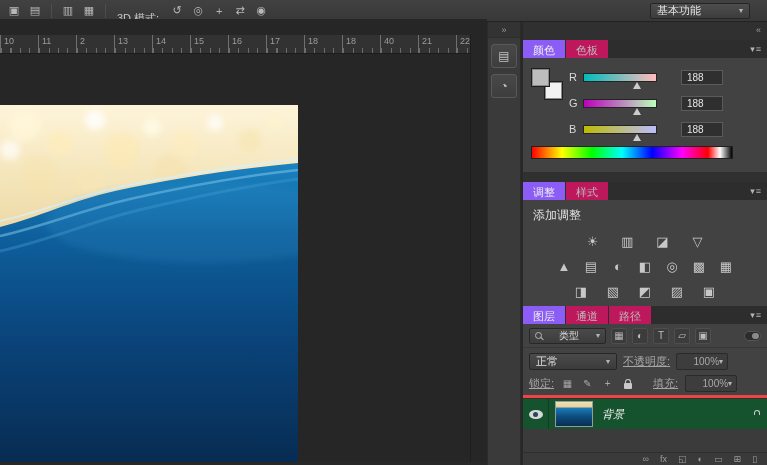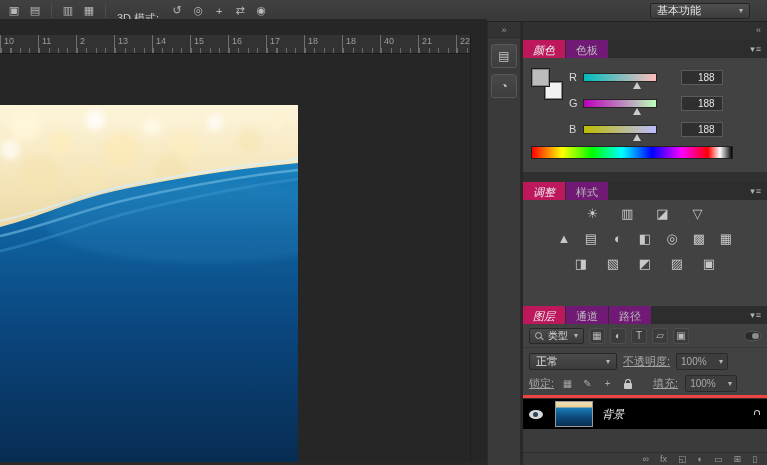--- a/index.html
+++ b/index.html
@@ -49,65 +49,65 @@
   .strip-btn:first-of-type { margin-top:14px; }
   
   .panels { position:absolute; left:523px; top:22px; width:244px; height:443px; background:#303030; }
   .dock-header { height:16px; display:flex; align-items:center; justify-content:flex-end;
     padding:0 6px; color:#9a9a9a; font-size:9px; }
   .panel { position:absolute; left:0; width:244px; background:#424242; }
   #panel-color { top:18px; height:132px; }
   #panel-adjust { top:160px; height:130px; }
   #panel-layers { top:284px; height:159px; }
   .panel-tabs { height:18px; background:#2d2d2d; display:flex; align-items:stretch; position:relative; }
-  .tab { padding:3px 10px 2px; background:#701a75; color:#b9b9b9; margin-right:1px; font-size:11px; white-space:nowrap; }
-  .tab.active { background:#be185d; color:#ececec;font-style:italic; }
+  .tab { padding:3px 10px 2px; background:#be185d; color:#b9b9b9; margin-right:1px; font-size:11px; white-space:nowrap; }
+  .tab.active { background:#8b5cf6; color:#ececec; }
   .panel-menu { position:absolute; right:5px; top:4px; color:#b5b5b5; font-size:9px; letter-spacing:1px; }
   
   .color-body { position:relative; padding-top:10px; height:114px; }
   .swatches { position:absolute; left:8px; top:10px; width:32px; height:32px; }
   .swatch { position:absolute; width:19px; height:19px; border:1px solid #1e1e1e; box-shadow:0 0 0 1px #8a8a8a inset; }
   .swatch.fg { left:0; top:0; z-index:2; }
   .swatch.bg { right:0; bottom:0; z-index:1; }
   .ch-row { display:flex; align-items:center; height:18px; margin:0 44px 8px 46px; }
   .ch-label { width:14px; color:#d8d8d8; font-size:11px; }
   .track { position:relative; flex:1; height:9px; border:1px solid #242424; }
   .track-r { background:linear-gradient(to right,rgb(0,188,188),rgb(255,188,188)); }
   .track-g { background:linear-gradient(to right,rgb(188,0,188),rgb(188,255,188)); }
   .track-b { background:linear-gradient(to right,rgb(188,188,0),rgb(188,188,255)); }
   .thumb { position:absolute; left:73.7%; bottom:-8px; width:0; height:0; margin-left:-4px;
     border-left:4px solid transparent; border-right:4px solid transparent; border-bottom:7px solid #cccccc; }
   .ch-val { width:42px; height:15px; margin-left:24px; background:#2f2f2f; border:1px solid #5b5b5b;
-    color:#e5e5e5; font-size:10px; display:flex; align-items:center; padding-left:16px; }
+    color:#e5e5e5; font-size:10px; display:flex; align-items:center; padding-left:5px; }
   .spectrum { margin:4px 34px 0 8px; height:13px; border:1px solid #202020;
     background:linear-gradient(to right,#f00 0%,#ff0 15%,#0f0 30%,#0ff 45%,#00f 60%,#f0f 75%,#f00 88%,#fff 94%,#000 100%); }
   
   .adjust-body { padding:5px 10px 0; }
   .adj-title { font-size:12px; color:#e0e0e0; margin:2px 0 9px; }
   .adj-row { display:flex; justify-content:center; align-items:center; margin-bottom:9px; color:#c8c8c8; }
   .adj-row.r1 { gap:19px; }
   .adj-row.r2 { gap:11px; }
   .adj-row.r3 { gap:16px; }
   .adj-icon { width:16px; height:16px; display:flex; align-items:center; justify-content:center; font-size:13px; }
   
   .filter-row { display:flex; align-items:center; gap:5px; padding:4px 6px; height:24px; border-bottom:1px solid #383838; }
-  .filter-dropdown { display:flex; align-items:center; gap:6px; height:16px; padding:0 5px;
+  .filter-dropdown { display:flex; align-items:center; gap:17px; height:16px; padding:0 5px;
     background:linear-gradient(#4a4a4a,#3c3c3c); border:1px solid #272727; border-radius:2px; font-size:10px; color:#d5d5d5; }
   .mag { width:7px; height:7px; border:1px solid #b5b5b5; border-radius:50%; position:relative; }
   .mag::after { content:""; position:absolute; width:4px; height:1px; background:#b5b5b5;
     right:-3px; bottom:-1px; transform:rotate(45deg); }
   .f-icon { width:16px; height:16px; display:flex; align-items:center; justify-content:center;
     color:#bdbdbd; font-size:10px; border:1px solid #4e4e4e; border-radius:2px; background:#3c3c3c; }
   .toggle { margin-left:auto; width:17px; height:10px; border-radius:5px; background:#2c2c2c; border:1px solid #555; position:relative; }
   .toggle::after { content:""; position:absolute; right:1px; top:1px; width:7px; height:6px; border-radius:3px; background:#8b8b8b; }
   .blend-row { display:flex; align-items:center; gap:6px; padding:4px 6px; height:26px; }
   .blend-select { width:88px; height:17px; display:flex; align-items:center; justify-content:space-between;
     padding:0 6px; background:linear-gradient(#4a4a4a,#3b3b3b); border:1px solid #262626; border-radius:2px; color:#e0e0e0; }
   .dim-label { color:#a5a5a5; white-space:nowrap;text-decoration:underline; }
-  .num-box { width:52px; height:17px; display:flex; align-items:center; justify-content:space-between;
+  .num-box { width:52px; height:17px; display:flex; align-items:center; justify-content:flex-end;
     padding:0 4px; background:#3d3d3d; border:1px solid #2a2a2a; border-radius:2px; color:#a9a9a9; font-size:10px; }
   .lock-row { display:flex; align-items:center; gap:7px; padding:3px 6px 5px; height:24px; border-bottom:3px solid #ef4444; }
   .lk-icon { width:13px; height:14px; display:flex; align-items:center; justify-content:center; color:#a8a8a8; font-size:10px; }
   .lock { position:relative; width:8px; height:6px; background:#c9c9c9; border-radius:1px; margin-top:4px; }
   .lock::before { content:""; position:absolute; left:1px; top:-4px; width:4px; height:4px;
     border:1px solid #c9c9c9; border-bottom:none; border-radius:3px 3px 0 0; }
   .layer-list { position:relative; background:#3b3b3b; height:54px; border-top:1px solid #2f2f2f; }
   .layer-row { display:flex; align-items:center; height:30px; }
   .eye-cell { width:26px; height:100%; display:flex; align-items:center; justify-content:center;
     border-right:1px solid rgba(0,0,0,0.25); }
@@ -252,20 +252,21 @@
       </div>
     </section>
 
     <section class="panel" id="panel-adjust">
       <div class="panel-tabs">
         <span class="tab active">调整</span>
         <span class="tab">样式</span>
         <span class="panel-menu">▾≡</span>
       </div>
       <div class="adjust-body">
+        <div class="adj-title">添加调整</div>
         <div class="adj-row r1">
           <span class="adj-icon">☀</span>
           <span class="adj-icon">▥</span>
           <span class="adj-icon">◪</span>
           <span class="adj-icon">▽</span>
         </div>
         <div class="adj-row r2">
           <span class="adj-icon">▲</span>
           <span class="adj-icon">▤</span>
           <span class="adj-icon">◐</span>
@@ -327,21 +328,21 @@
             <span class="lock"></span>
           </span>
         <span class="dim-label" style="margin-left:12px">填充:</span>
         <div class="num-box">
           <span>100%</span>
           <span class="caret">▾</span>
         </div>
       </div>
 
       <div class="layer-list">
-        <div class="layer-row" style="background: #000000;">
+        <div class="layer-row" style="background: #14532d;">
           <span class="eye-cell">
             <span class="eye"></span>
           </span>
           <span class="layer-thumb"></span>
           <span class="layer-name">背景</span>
           <span class="layer-lock">
             <span class="lock"></span>
           </span>
         </div>
       </div>

